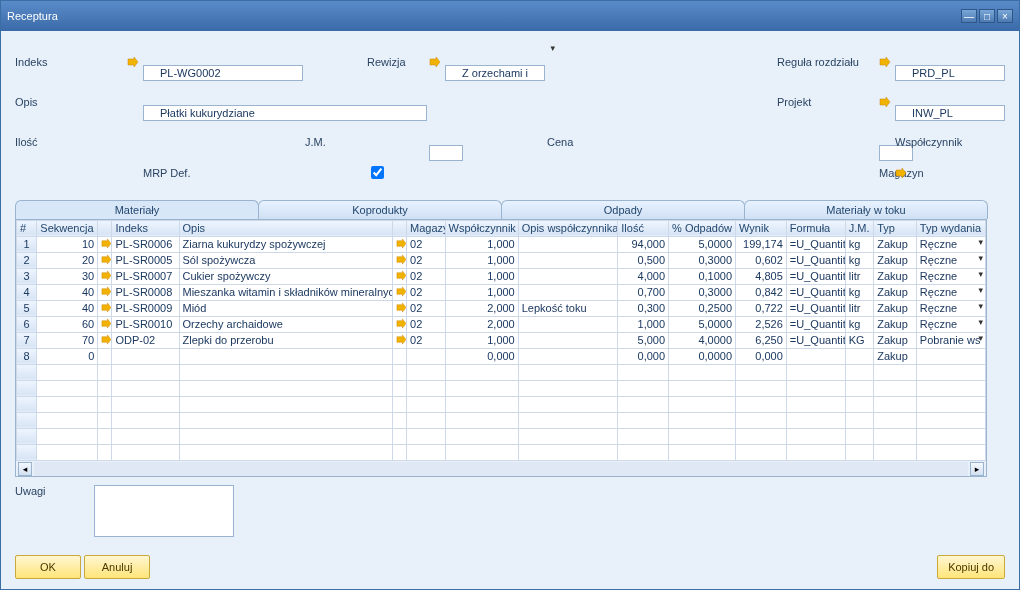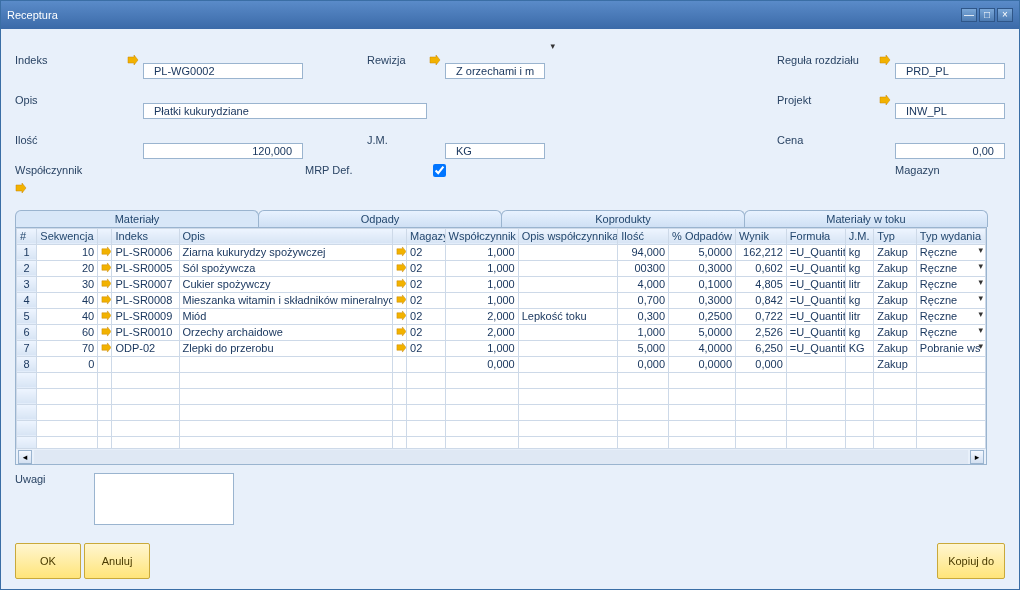--- a/index.html
+++ b/index.html
@@ -6,21 +6,21 @@
   body { margin: 0; padding: 0; background: #fff; }
   .window { width: 1020px; height: 590px; border: 1px solid #3a6ea5; background: #e8f0fa; position: relative; display:flex; flex-direction:column;}
   .titlebar { height: 36px; background: linear-gradient(to bottom, #5a8bc9, #3b6aa8); color: #fff; display: flex; align-items: center; padding: 0 6px; justify-content: space-between;}
   .titlebar-buttons { display:flex; gap:2px; }
   .tb-btn { width:16px; height:14px; background: linear-gradient(to bottom,#7aa7d8,#4d7bb2); border:1px solid #2f5688; color:#fff; display:flex; align-items:center; justify-content:center; font-size:10px; cursor:pointer; }
   .content { padding: 12px 14px 8px 14px; flex:0 0 auto;}
   .form-grid { display: grid; grid-template-columns: 110px 14px 160px 60px 60px 14px 100px 1fr 100px 14px 110px; column-gap: 2px; row-gap: 2px; align-items:center;}
   .lbl { color: #2a4464; }
   .arrow { width:12px; height:12px; display:inline-flex; align-items:center; justify-content:center;}
   .arrow svg { width:12px; height:12px; }
-  input.text, input.combo { height:16px; border:1px solid #9ab4cf; padding:0 10px; background:#fff; color:#1c3960;margin-top:22px; }
+  input.text, input.combo { height:16px; border:1px solid #9ab4cf; padding:0 16px; background:#fff; color:#1c3960;margin-top:22px; }
   input.ro { background:#fff; color:#1c3960;}
   input.num { text-align:right; }
   input.yellow { background:#ffe97a; }
   .checkbox { width:13px; height:13px; }
   .combo { padding-right:12px; position:relative;}
   .combo-wrap { position:relative; display:inline-block;}
   .combo-wrap::after { content:"▾"; position:absolute; right:2px; top:0; font-size:9px; color:#333; pointer-events:none;}
   .tabs-area { margin: 8px 32px 0 14px; flex:1 1 auto; display:flex; flex-direction:column; min-height:0;justify-content:space-between;}
   .tabs { display:flex; height:22px; }
   .tab { flex:1; border:1px solid #9ab4cf; border-bottom:none; background: linear-gradient(to bottom,#e8f2ff,#cfe0f4); display:flex; align-items:center; justify-content:center; color:#23476e; cursor:pointer; margin-right:-1px; border-radius: 6px 6px 0 0;}
@@ -34,21 +34,21 @@
   .td-arrow { width:14px; text-align:center; padding:0;}
   .dd-cell { position:relative; padding-right:12px !important;}
   .dd-cell::after{ content:"▾"; position:absolute; right:2px; top:0; font-size:9px; color:#333;}
   .hscroll { height:16px; border-top:1px solid #cdd9e8; display:flex; align-items:center; padding:0 2px; background:#e8f0fa;}
   .hs-btn { width:14px; height:14px; background:linear-gradient(to bottom,#f4f8ff,#d3e0f1); border:1px solid #9ab4cf; display:flex; align-items:center; justify-content:center; font-size:9px; cursor:pointer;}
   .hs-track { flex:1; height:14px; background:#dfe8f4; margin:0 2px; position:relative;}
   .bottom { padding: 8px 14px 12px 14px; }
   .remarks { display:flex; align-items:flex-start; gap: 48px;}
   .remarks textarea { width:140px; height:52px; border:1px solid #9ab4cf; resize:none; background:#fff;}
   .btnbar { display:flex; justify-content:space-between; padding: 6px 14px 10px 14px;}
-  .btn { height:36px; min-width:66px; padding:4px 10px; background: linear-gradient(to bottom,#fff6d0,#ffe57a); border:1px solid #c9a93a; border-radius:2px; cursor:pointer; color:#4a3b00; display:inline-flex; align-items:center; justify-content:center;}
+  .btn { height:24px; min-width:66px; padding:4px 10px; background: linear-gradient(to bottom,#fff6d0,#ffe57a); border:1px solid #c9a93a; border-radius:2px; cursor:pointer; color:#4a3b00; display:inline-flex; align-items:center; justify-content:center;}
   .ar-svg { fill:#f2b200; stroke:#c88700; stroke-width:0.5;}
   .lookup-wrap { position:relative; display:inline-block; width:100%;}
   .lookup-wrap::after { content:""; position:absolute; right:2px; top:2px; width:10px; height:10px; border:1px solid #8ba6c4; border-radius:50%; background:radial-gradient(circle,#fff,#cfe0f4); pointer-events:none;}
 </style>
 </head>
 <body>
 
 <div class="window">
   <div class="titlebar">
     <span>Receptura</span>
@@ -95,21 +95,20 @@
       <span class="lbl">Projekt</span>
       <span class="arrow">
           <svg viewBox="0 0 12 12">
             <path class="ar-svg" d="M1 3 L7 3 L7 1 L11 6 L7 11 L7 9 L1 9 Z"></path>
           </svg>
         </span>
       <input class="text ro" value="INW_PL" style="">
 
       <span class="lbl">Ilość</span>
       <span></span>
-      <input class="text ro num" value="120,000" style="">
       <span></span>
       <span class="lbl">J.M.</span>
       <span></span>
       <input class="text ro" value="KG" style="">
       <span></span>
       <span class="lbl">Cena</span>
       <span></span>
       <input class="text ro num" value="0,00" style="">
 
       <span class="lbl">Współczynnik</span>
@@ -139,24 +138,24 @@
         <span></span>
     </div>
   </div>
 
   <div class="tabs-area">
     <div class="tabs">
       <div class="tab active">
           <span>Materiały</span>
         </div>
       <div class="tab">
-          <span>Odpady</span>
+          <span>Koprodukty</span>
         </div>
       <div class="tab">
-          <span>Koprodukty</span>
+          <span>Odpady</span>
         </div>
       <div class="tab">
           <span>Materiały w toku</span>
         </div>
     </div>
     <div class="grid-wrap">
       <div style="height:calc(100% - 16px); overflow:hidden;">
       <table class="grid" id="grid">
         <colgroup>
           <col style="width:20px">
@@ -206,41 +205,41 @@
                 <td>PL-SR0006</td>
                 <td>Ziarna kukurydzy spożywczej</td>
                 <td class="td-arrow"><svg viewBox="0 0 12 12" width="11" height="11">
                     <path class="ar-svg" d="M1 3 L7 3 L7 1 L11 6 L7 11 L7 9 L1 9 Z"></path>
                   </svg></td>
                 <td>02</td>
                 <td class="td-num">1,000</td>
                 <td></td>
                 <td class="td-num">94,000</td>
                 <td class="td-num">5,0000</td>
-                <td class="td-num">162,212</td>
+                <td class="td-num">199,174</td>
                 <td>=U_Quantity</td>
                 <td>kg</td>
                 <td>Zakup</td>
                 <td class="dd-cell">Ręczne</td>
               </tr>
               <tr>
                 <td class="rowhead">2</td>
                 <td class="td-num">20</td>
                 <td class="td-arrow"><svg viewBox="0 0 12 12" width="11" height="11">
                     <path class="ar-svg" d="M1 3 L7 3 L7 1 L11 6 L7 11 L7 9 L1 9 Z"></path>
                   </svg></td>
                 <td>PL-SR0005</td>
                 <td>Sól spożywcza</td>
                 <td class="td-arrow"><svg viewBox="0 0 12 12" width="11" height="11">
                     <path class="ar-svg" d="M1 3 L7 3 L7 1 L11 6 L7 11 L7 9 L1 9 Z"></path>
                   </svg></td>
                 <td>02</td>
                 <td class="td-num">1,000</td>
                 <td></td>
-                <td class="td-num">00300</td>
+                <td class="td-num">0,500</td>
                 <td class="td-num">0,3000</td>
                 <td class="td-num">0,602</td>
                 <td>=U_Quantity</td>
                 <td>kg</td>
                 <td>Zakup</td>
                 <td class="dd-cell">Ręczne</td>
               </tr>
               <tr>
                 <td class="rowhead">3</td>
                 <td class="td-num">30</td>

